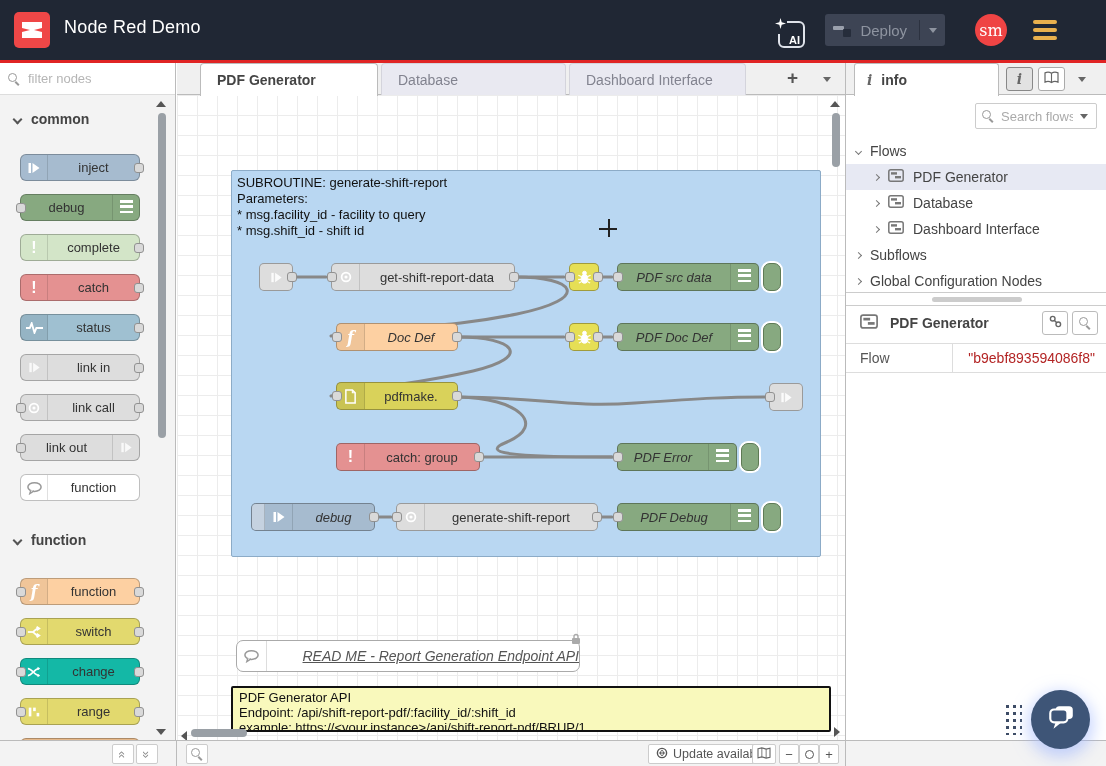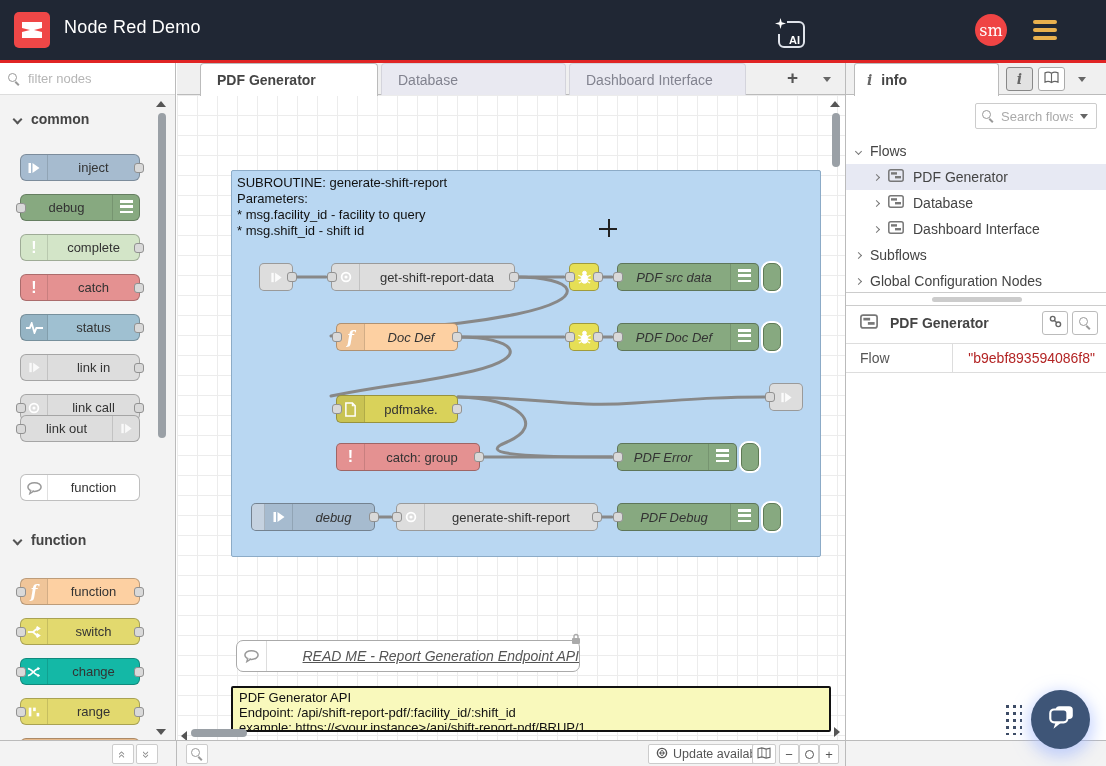--- a/index.html
+++ b/index.html
@@ -156,20 +156,29 @@
 
     <span class="ai-box">
       <span class="spark">
         <svg width="11" height="11" viewBox="0 0 12 12">
             <path d="M6 0 L7.3 4.7 L12 6 L7.3 7.3 L6 12 L4.7 7.3 L0 6 L4.7 4.7 Z" fill="#fff"></path>
           </svg>
       </span>
       <span class="ai-txt">AI</span>
     </span>
 
+    <div class="deploy">
+      <span class="dep-ic">
+          <i class="b1"></i>
+          <i class="b2"></i>
+        </span>
+      <span class="dep-lbl">Deploy</span>
+      <span class="dep-sep"></span>
+      <span class="caret"></span>
+    </div>
 
     <div class="avatar">
       <span>sm</span>
     </div>
 
     <div class="burger">
         <i></i>
         <i></i>
         <i></i>
       </div>
@@ -241,21 +250,21 @@
       <span class="ic">
           <svg width="14" height="14" viewBox="0 0 16 16">
             <circle cx="8" cy="8" r="5" fill="none" stroke="#fff" stroke-width="2"></circle>
             <circle cx="8" cy="8" r="1.8" fill="#fff"></circle>
           </svg>
         </span>
       <span class="lbl">link call</span>
       <i class="port in"></i>
       <i class="port out"></i>
     </div>
-    <div class="pnode" style="top:352px;justify-content:space-between;">
+    <div class="pnode" style="top:371px;justify-content:space-between;">
       <span class="lbl">link out</span>
       <span class="ic r">
           <svg width="13" height="13" viewBox="0 0 14 14" opacity=".85">
             <rect x="1.5" y="2" width="2.5" height="10" fill="#fff"></rect>
             <path d="M5.5 2 L12.5 7 L5.5 12 Z" fill="#fff"></path>
           </svg>
         </span>
       <i class="port in"></i>
     </div>
     <div class="pnode" style="top:411px;background:#fff;">
@@ -442,21 +451,21 @@
     </div>
     <div class="cnode" style="left:440px;top:228px;width:142px;background:#87a980;">
       <span class="lbl it">PDF Doc Def</span>
       <span class="ic r">
           <span class="bars"></span>
         </span>
       <i class="port in"></i>
     </div>
     <div class="tgl" style="left:586px;top:228px;"></div>
 
-    <div class="cnode" style="left:159px;top:300px;width:122px;background:#d9d25a;justify-content:space-between;">
+    <div class="cnode" style="left:159px;top:287px;width:122px;background:#d9d25a;justify-content:space-between;">
       <span class="ic" style="background:rgba(0,0,0,.07);">
           <svg width="13" height="15" viewBox="0 0 14 16">
             <path d="M2 1 h7 l3 3 v11 h-10 z" fill="none" stroke="#fff" stroke-width="1.6"></path>
             <path d="M9 1 v3 h3" fill="none" stroke="#fff" stroke-width="1.2"></path>
           </svg>
         </span>
       <span class="lbl">pdfmake.</span>
       <i class="port in"></i>
       <i class="port out"></i>
     </div>

